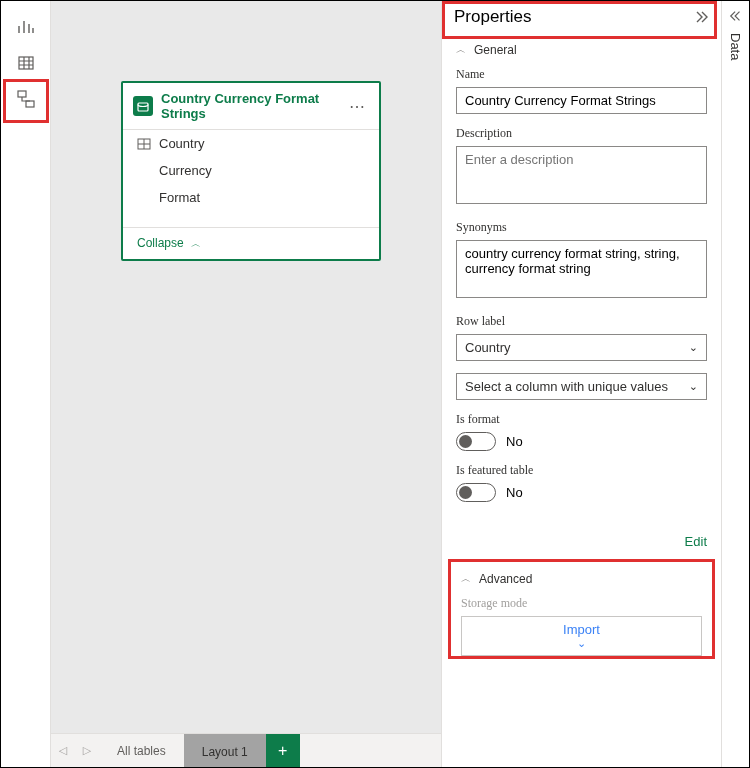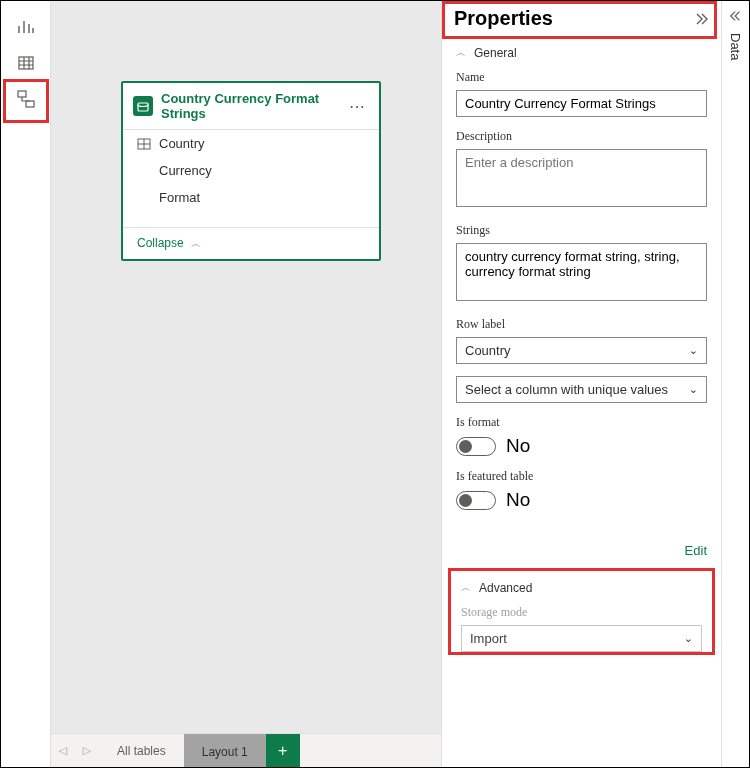--- a/index.html
+++ b/index.html
@@ -158,22 +158,22 @@
       overflow-y: auto;
       position: relative;
     }
     .properties-header {
       padding: 6px 12px;
       display: flex;
       align-items: center;
       justify-content: space-between;
     }
     .properties-title {
-      font-size: 20px;
-      font-weight: 700;
+      font-size: 17px;
+      font-weight: 400;
     }
     .header-highlight {
       position: absolute;
       left: 0;
       right: 4px;
       top: 0px;
       height: 38px;
       border: 3px solid #e03030;
       pointer-events: none;
     }
@@ -215,22 +215,23 @@
       border: 1px solid #8a8886;
       padding: 5px 8px;
       font-size: 13px;
       display: flex;
       align-items: center;
       justify-content: space-between;
       cursor: pointer;
       color: #323130;
     }
     .dropdown.disabled {
-      color: #404040;
+      color: #3b82f6;
       border-color: #c8c6c4;
+      flex-direction: column;
     }
     .toggle-row {
       display: flex;
       align-items: center;
       gap: 10px;
       margin-top: 4px;
     }
     .toggle-switch {
       width: 40px;
       height: 19px;
@@ -243,21 +244,21 @@
     .toggle-knob {
       width: 13px;
       height: 13px;
       border-radius: 50%;
       background: #605e5c;
       position: absolute;
       left: 2px;
       top: 2px;
     }
     .toggle-label {
-      font-size: 19px;
+      font-size: 13px;
     }
     .edit-link {
       text-align: right;
       padding: 2px 14px 10px 14px;
       font-size: 13px;
       color: #0d7c4a;
       cursor: pointer;
       margin-top: 20px;
     }
     .advanced-highlight {
@@ -384,21 +385,21 @@
     <div class="field-label">Name</div>
     <input class="text-input" type="text" value="Country Currency Format Strings" style="">
   </div>
 
   <div class="field-group">
     <div class="field-label">Description</div>
     <textarea class="text-input" placeholder="Enter a description" style=""></textarea>
   </div>
 
   <div class="field-group">
-    <div class="field-label">Strings</div>
+    <div class="field-label">Synonyms</div>
     <textarea class="text-input" style="">country currency format string, string, currency format string</textarea>
   </div>
 
   <div class="field-group">
     <div class="field-label">Row label</div>
     <div class="dropdown">
       <span>Country</span>
       <span style="font-size:11px;">⌄</span>
     </div>
   </div>

